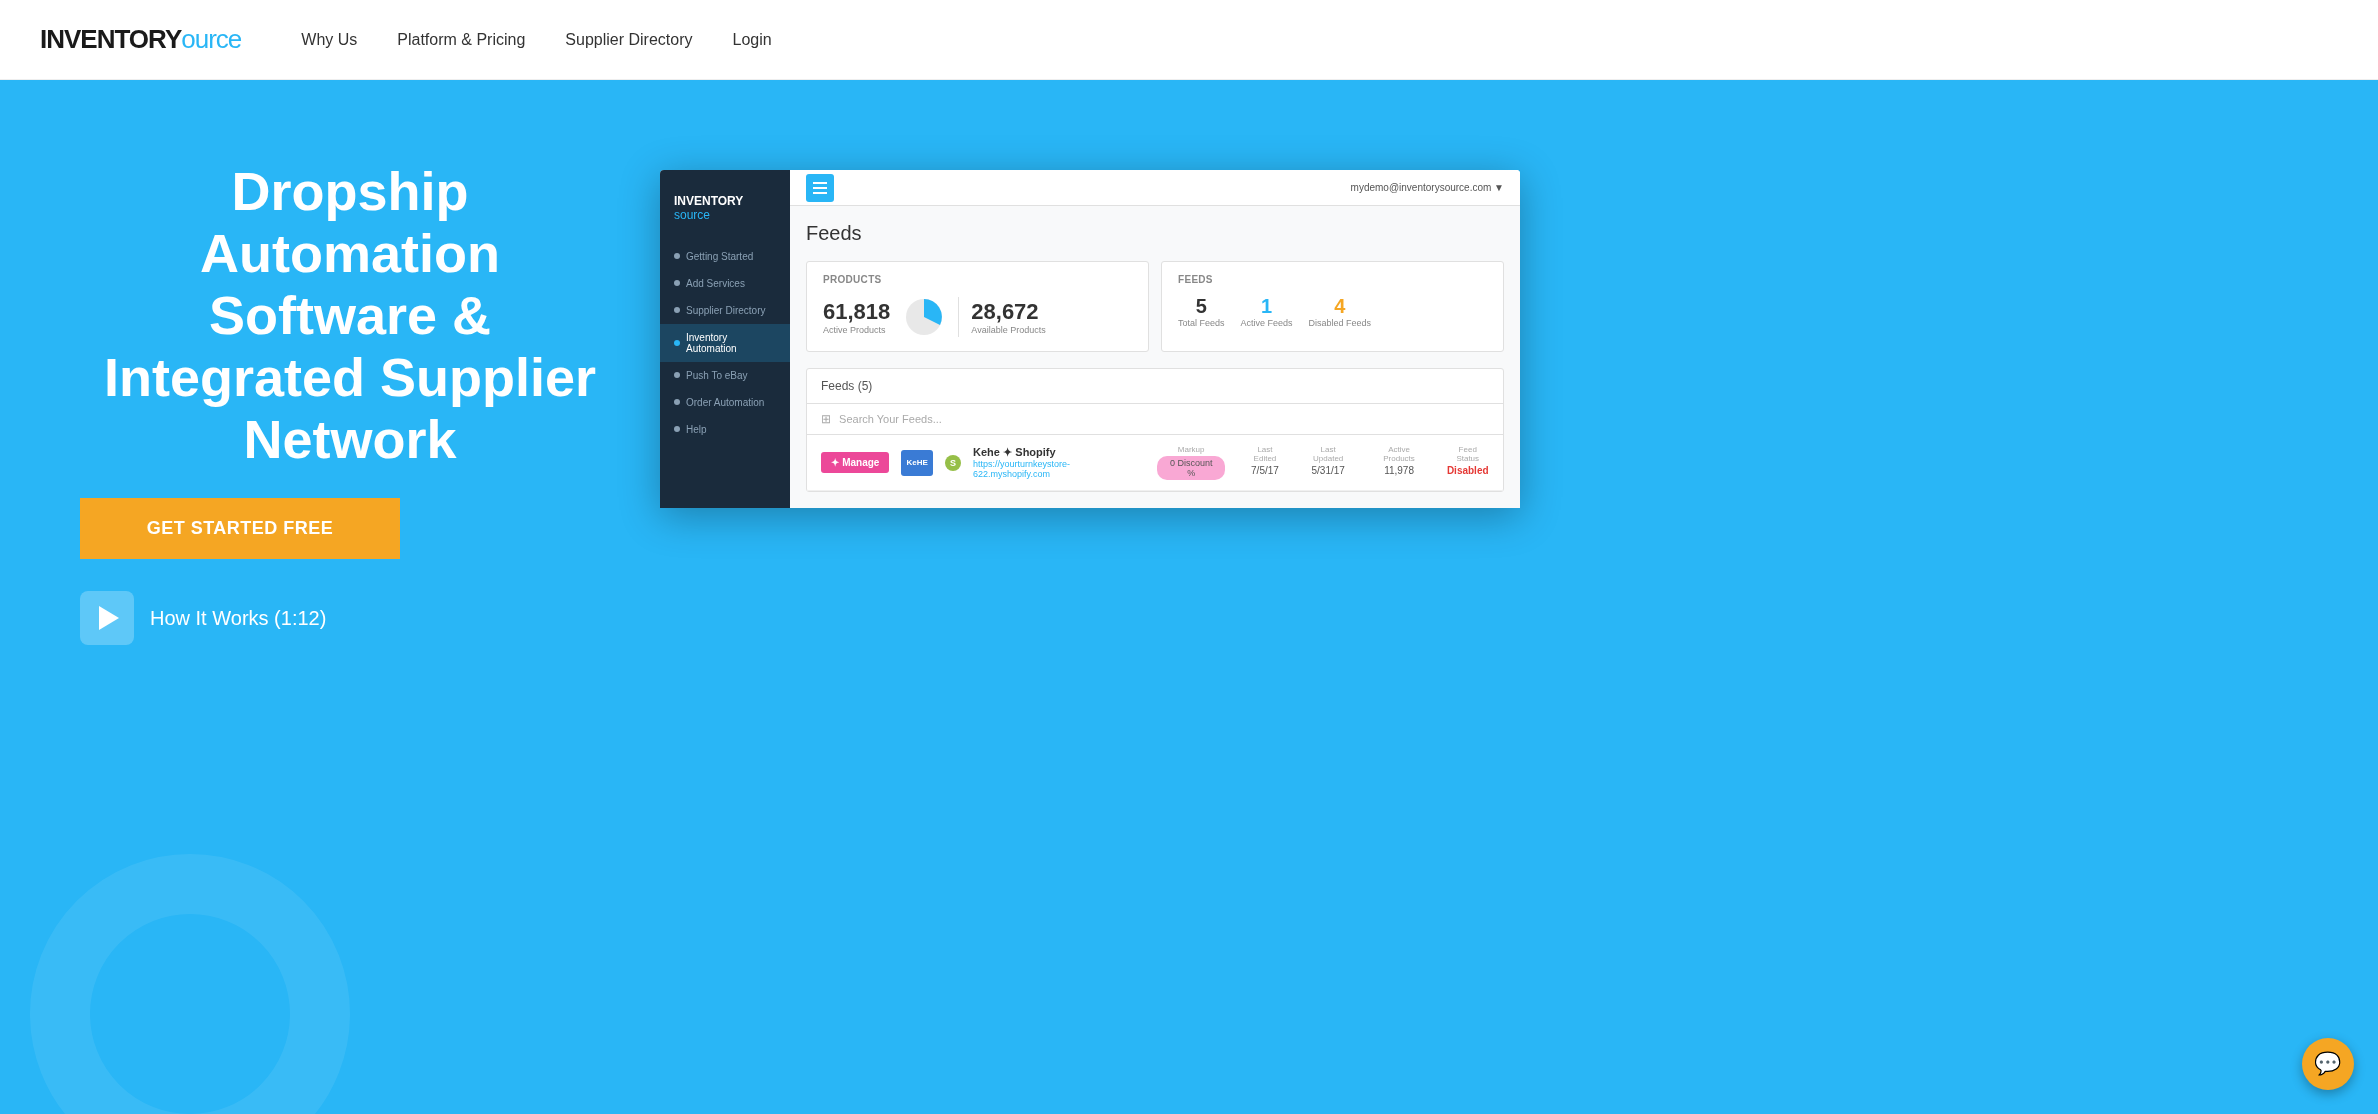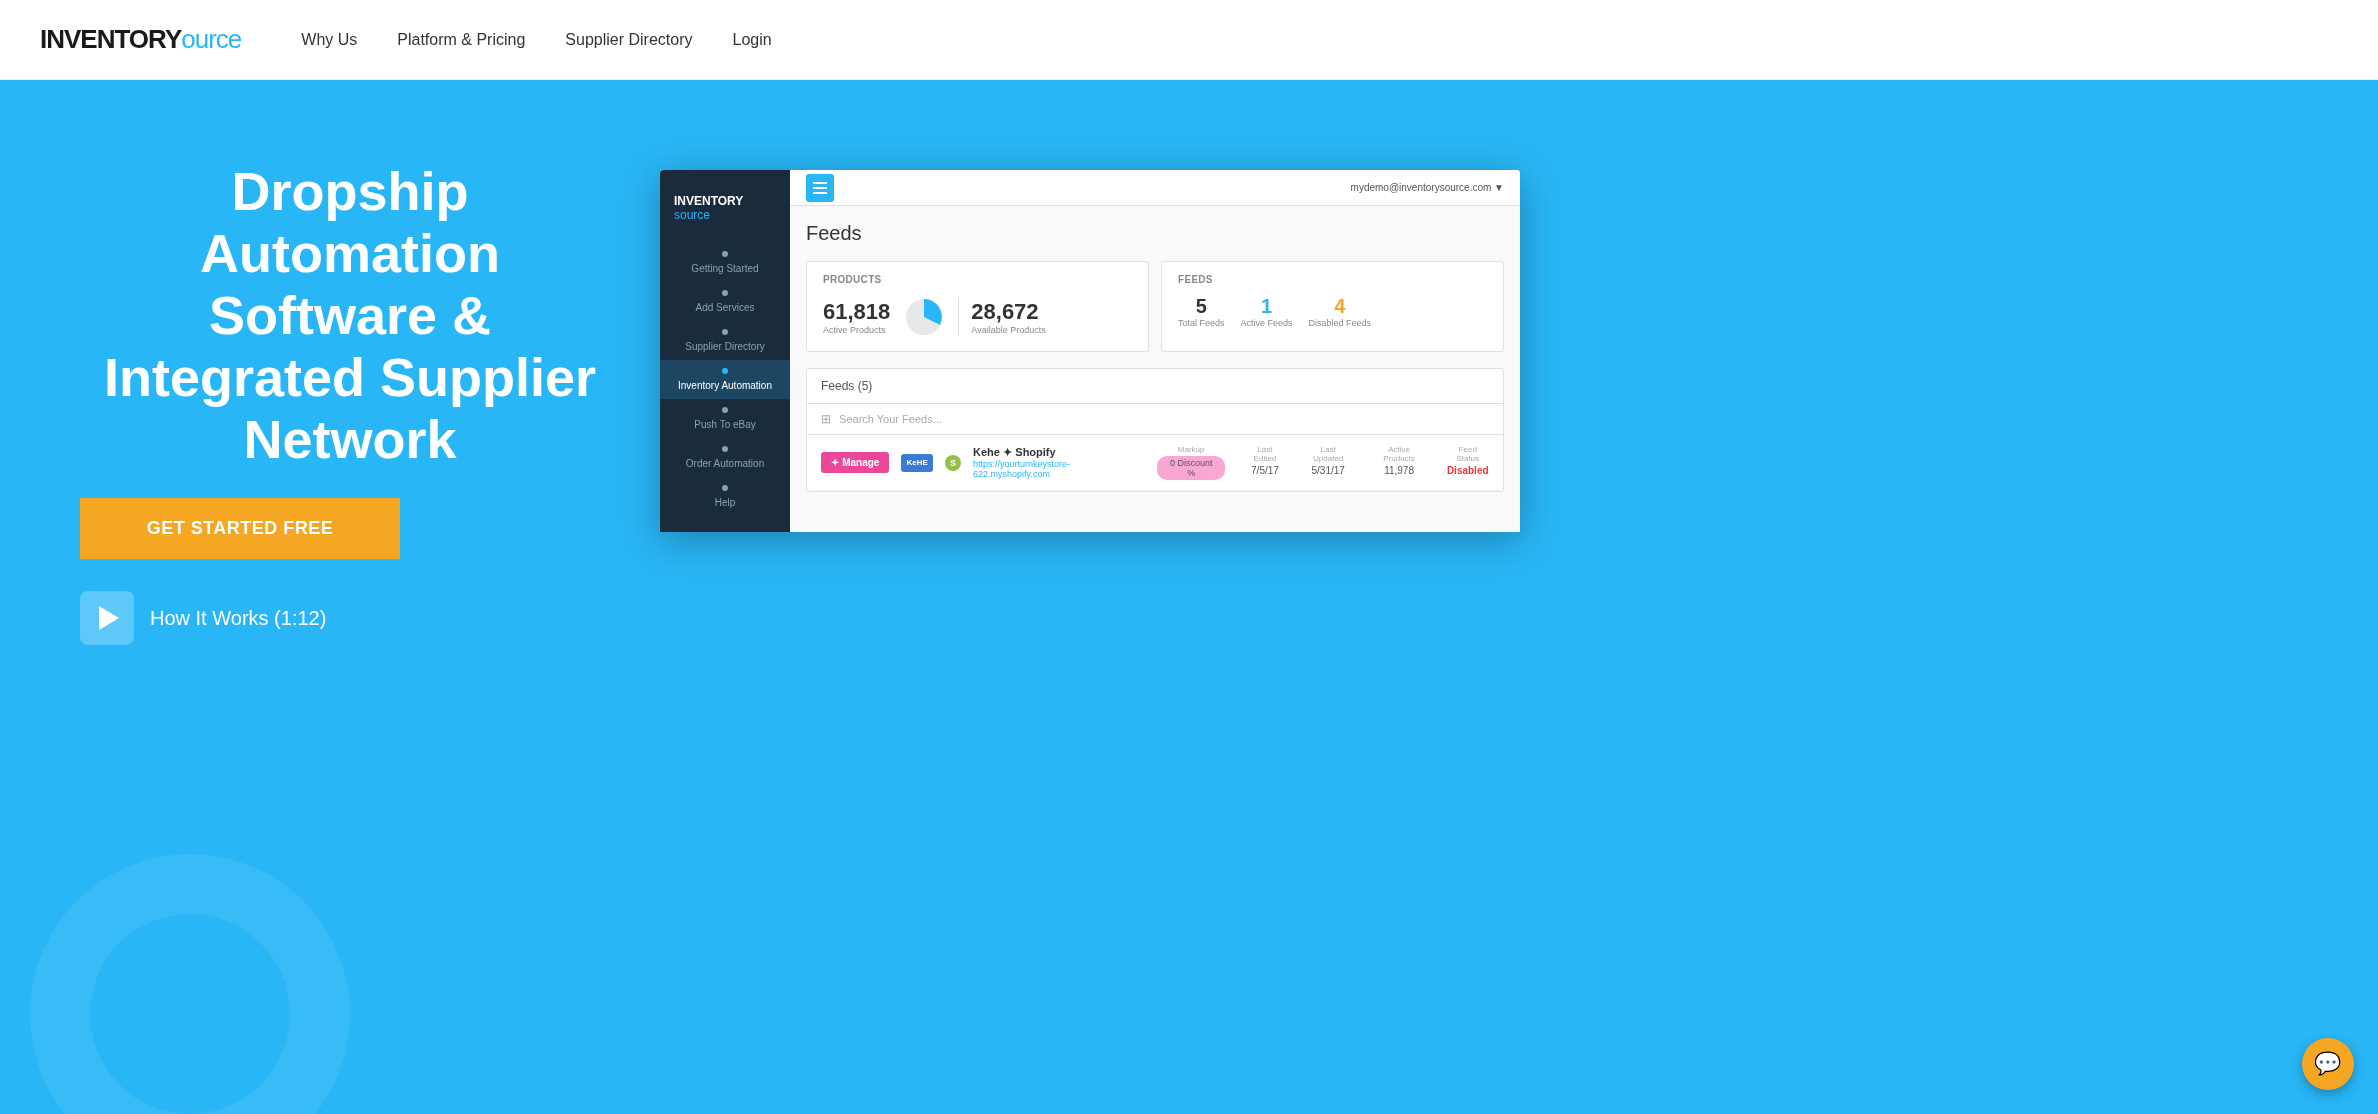--- a/index.html
+++ b/index.html
@@ -182,21 +182,20 @@
       text-transform: lowercase;
     }
     .sidebar-item {
       padding: 8px 14px;
       font-size: 10px;
       color: #8aa0b4;
       cursor: pointer;
       display: flex;
       align-items: center;
       gap: 6px;
-      flex-direction: column;
     }
     .sidebar-item.active {
       background: rgba(41,182,246,0.2);
       color: #fff;
     }
     .sidebar-dot {
       width: 6px;
       height: 6px;
       border-radius: 50%;
       background: #8aa0b4;
@@ -355,21 +354,21 @@
       background: #ec4899;
       color: #fff;
       font-size: 10px;
       padding: 5px 10px;
       border-radius: 3px;
       white-space: nowrap;
       font-weight: 600;
     }
     .kehe-logo {
       width: 32px;
-      height: 18px;
+      height: 26px;
       background: #3a7bd5;
       border-radius: 3px;
       display: flex;
       align-items: center;
       justify-content: center;
     }
     .kehe-text {
       font-size: 8px;
       color: #fff;
       font-weight: 700;

